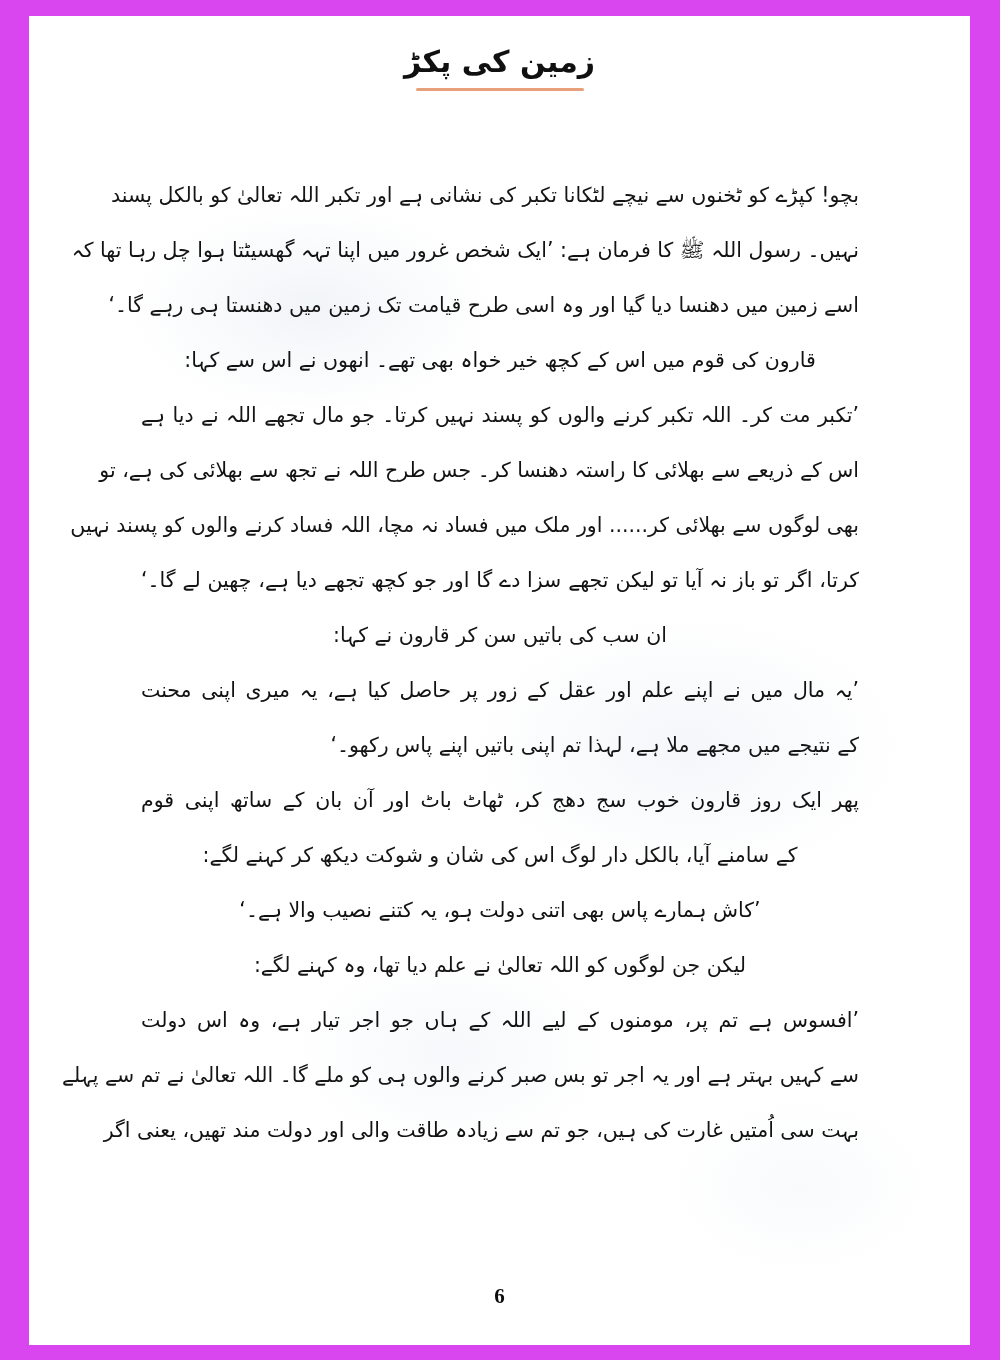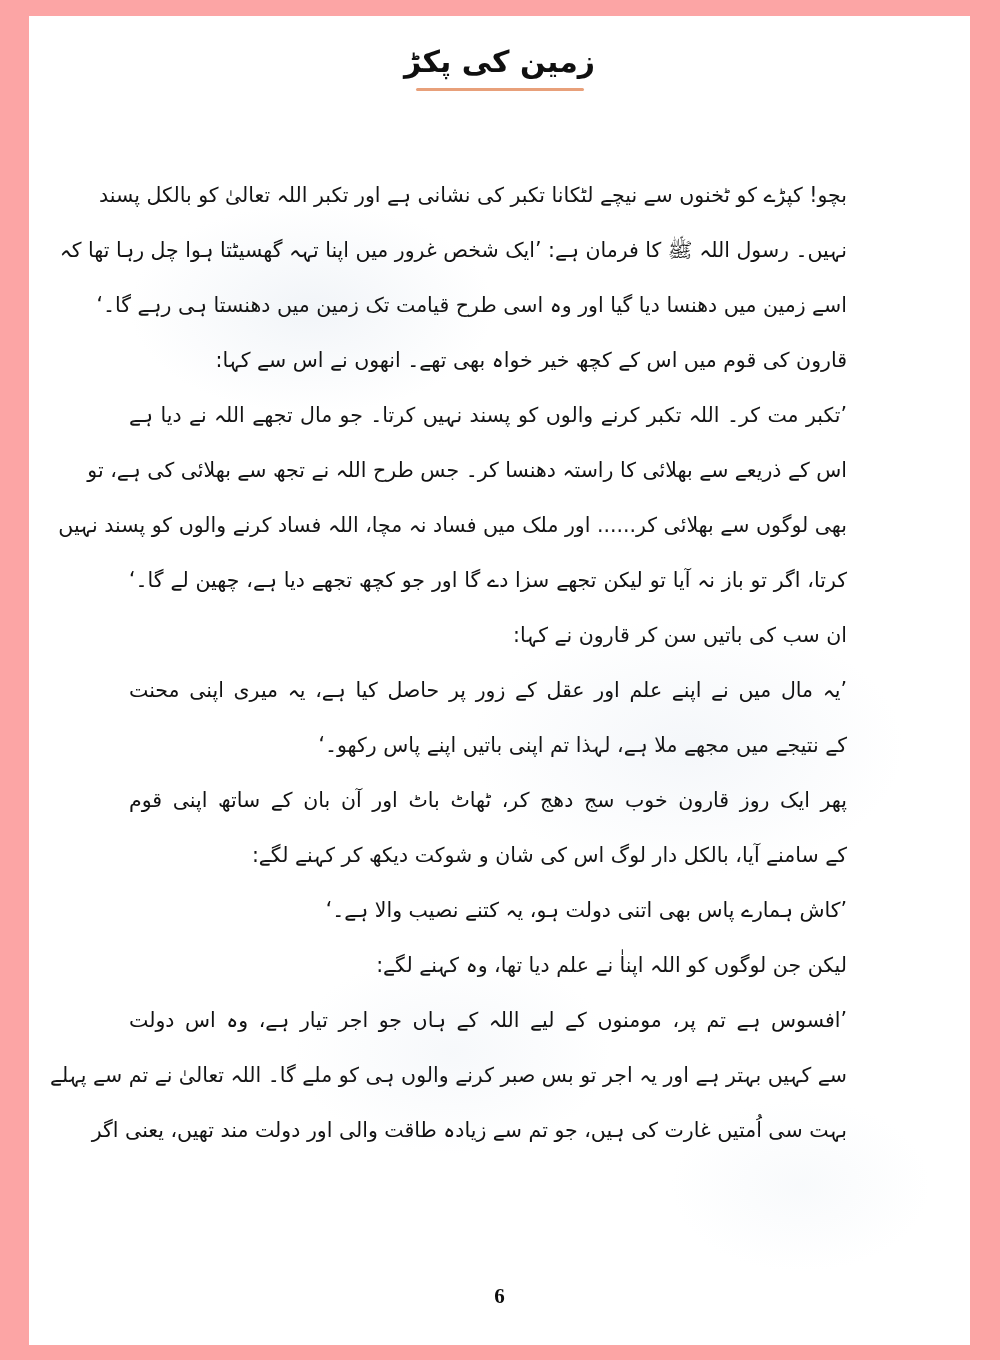--- a/index.html
+++ b/index.html
@@ -13,21 +13,21 @@
     overflow: hidden;
     font-family: "Liberation Serif", "DejaVu Serif", serif;
   }
 
   
   #scan-frame {
     position: absolute;
     left: 0; top: 0;
     width: 1000px;
     height: 1360px;
-    background: #fca5a5;
+    background: #d946ef;
   }
 
   #page-sheet {
     position: absolute;
     left: 29px;
     top: 16px;
     width: 941px;
     height: 1329px;
     background: #ffffff;
     overflow: hidden;
@@ -68,21 +68,21 @@
   #title-rule {
     margin: 8px auto 0 auto;
     width: 168px;
     height: 3px;
     border-radius: 2px;
   }
 
   
   #body-text {
     position: absolute;
-    left: 100px;
+    left: 112px;
     top: 152px;
     width: 718px;
     direction: rtl;
   }
   .text-line {
     direction: rtl;
     unicode-bidi: bidi-override;
     font-family: "DejaVu Sans", "Liberation Sans", sans-serif;
     font-size: 20.5px;
     color: #141414;
@@ -91,21 +91,21 @@
     white-space: nowrap;
     display: flex;
     align-items: center;
   }
   .text-line > span {
     display: inline-block;
     width: 100%;
   }
   .align-justify > span { text-align: justify; text-align-last: justify; }
   .align-right   > span { text-align: right; }
-  .align-center  > span { }
+  .align-center  > span { text-align: center; }
 
   
   .text-line:nth-child(odd) > span { color: #151515; }
   .text-line:nth-child(even) > span { color: #121212; }
 
   
   #page-number {
     position: absolute;
     left: 0;
     top: 1268px;
@@ -168,21 +168,21 @@
         <div class="text-line align-justify">
           <span>پھر ایک روز قارون خوب سج دھج کر، ٹھاٹ باٹ اور آن بان کے ساتھ اپنی قوم</span>
         </div>
         <div class="text-line align-center">
           <span>کے سامنے آیا، بالکل دار لوگ اس کی شان و شوکت دیکھ کر کہنے لگے:</span>
         </div>
         <div class="text-line align-center">
           <span>’کاش ہمارے پاس بھی اتنی دولت ہو، یہ کتنے نصیب والا ہے۔‘</span>
         </div>
         <div class="text-line align-center">
-          <span>لیکن جن لوگوں کو اللہ اپناٰ نے علم دیا تھا، وہ کہنے لگے:</span>
+          <span>لیکن جن لوگوں کو اللہ تعالیٰ نے علم دیا تھا، وہ کہنے لگے:</span>
         </div>
         <div class="text-line align-justify">
           <span>’افسوس ہے تم پر، مومنوں کے لیے اللہ کے ہاں جو اجر تیار ہے، وہ اس دولت</span>
         </div>
         <div class="text-line align-justify">
           <span>سے کہیں بہتر ہے اور یہ اجر تو بس صبر کرنے والوں ہی کو ملے گا۔ اللہ تعالیٰ نے تم سے پہلے</span>
         </div>
         <div class="text-line align-justify">
           <span>بہت سی اُمتیں غارت کی ہیں، جو تم سے زیادہ طاقت والی اور دولت مند تھیں، یعنی اگر</span>
         </div>

